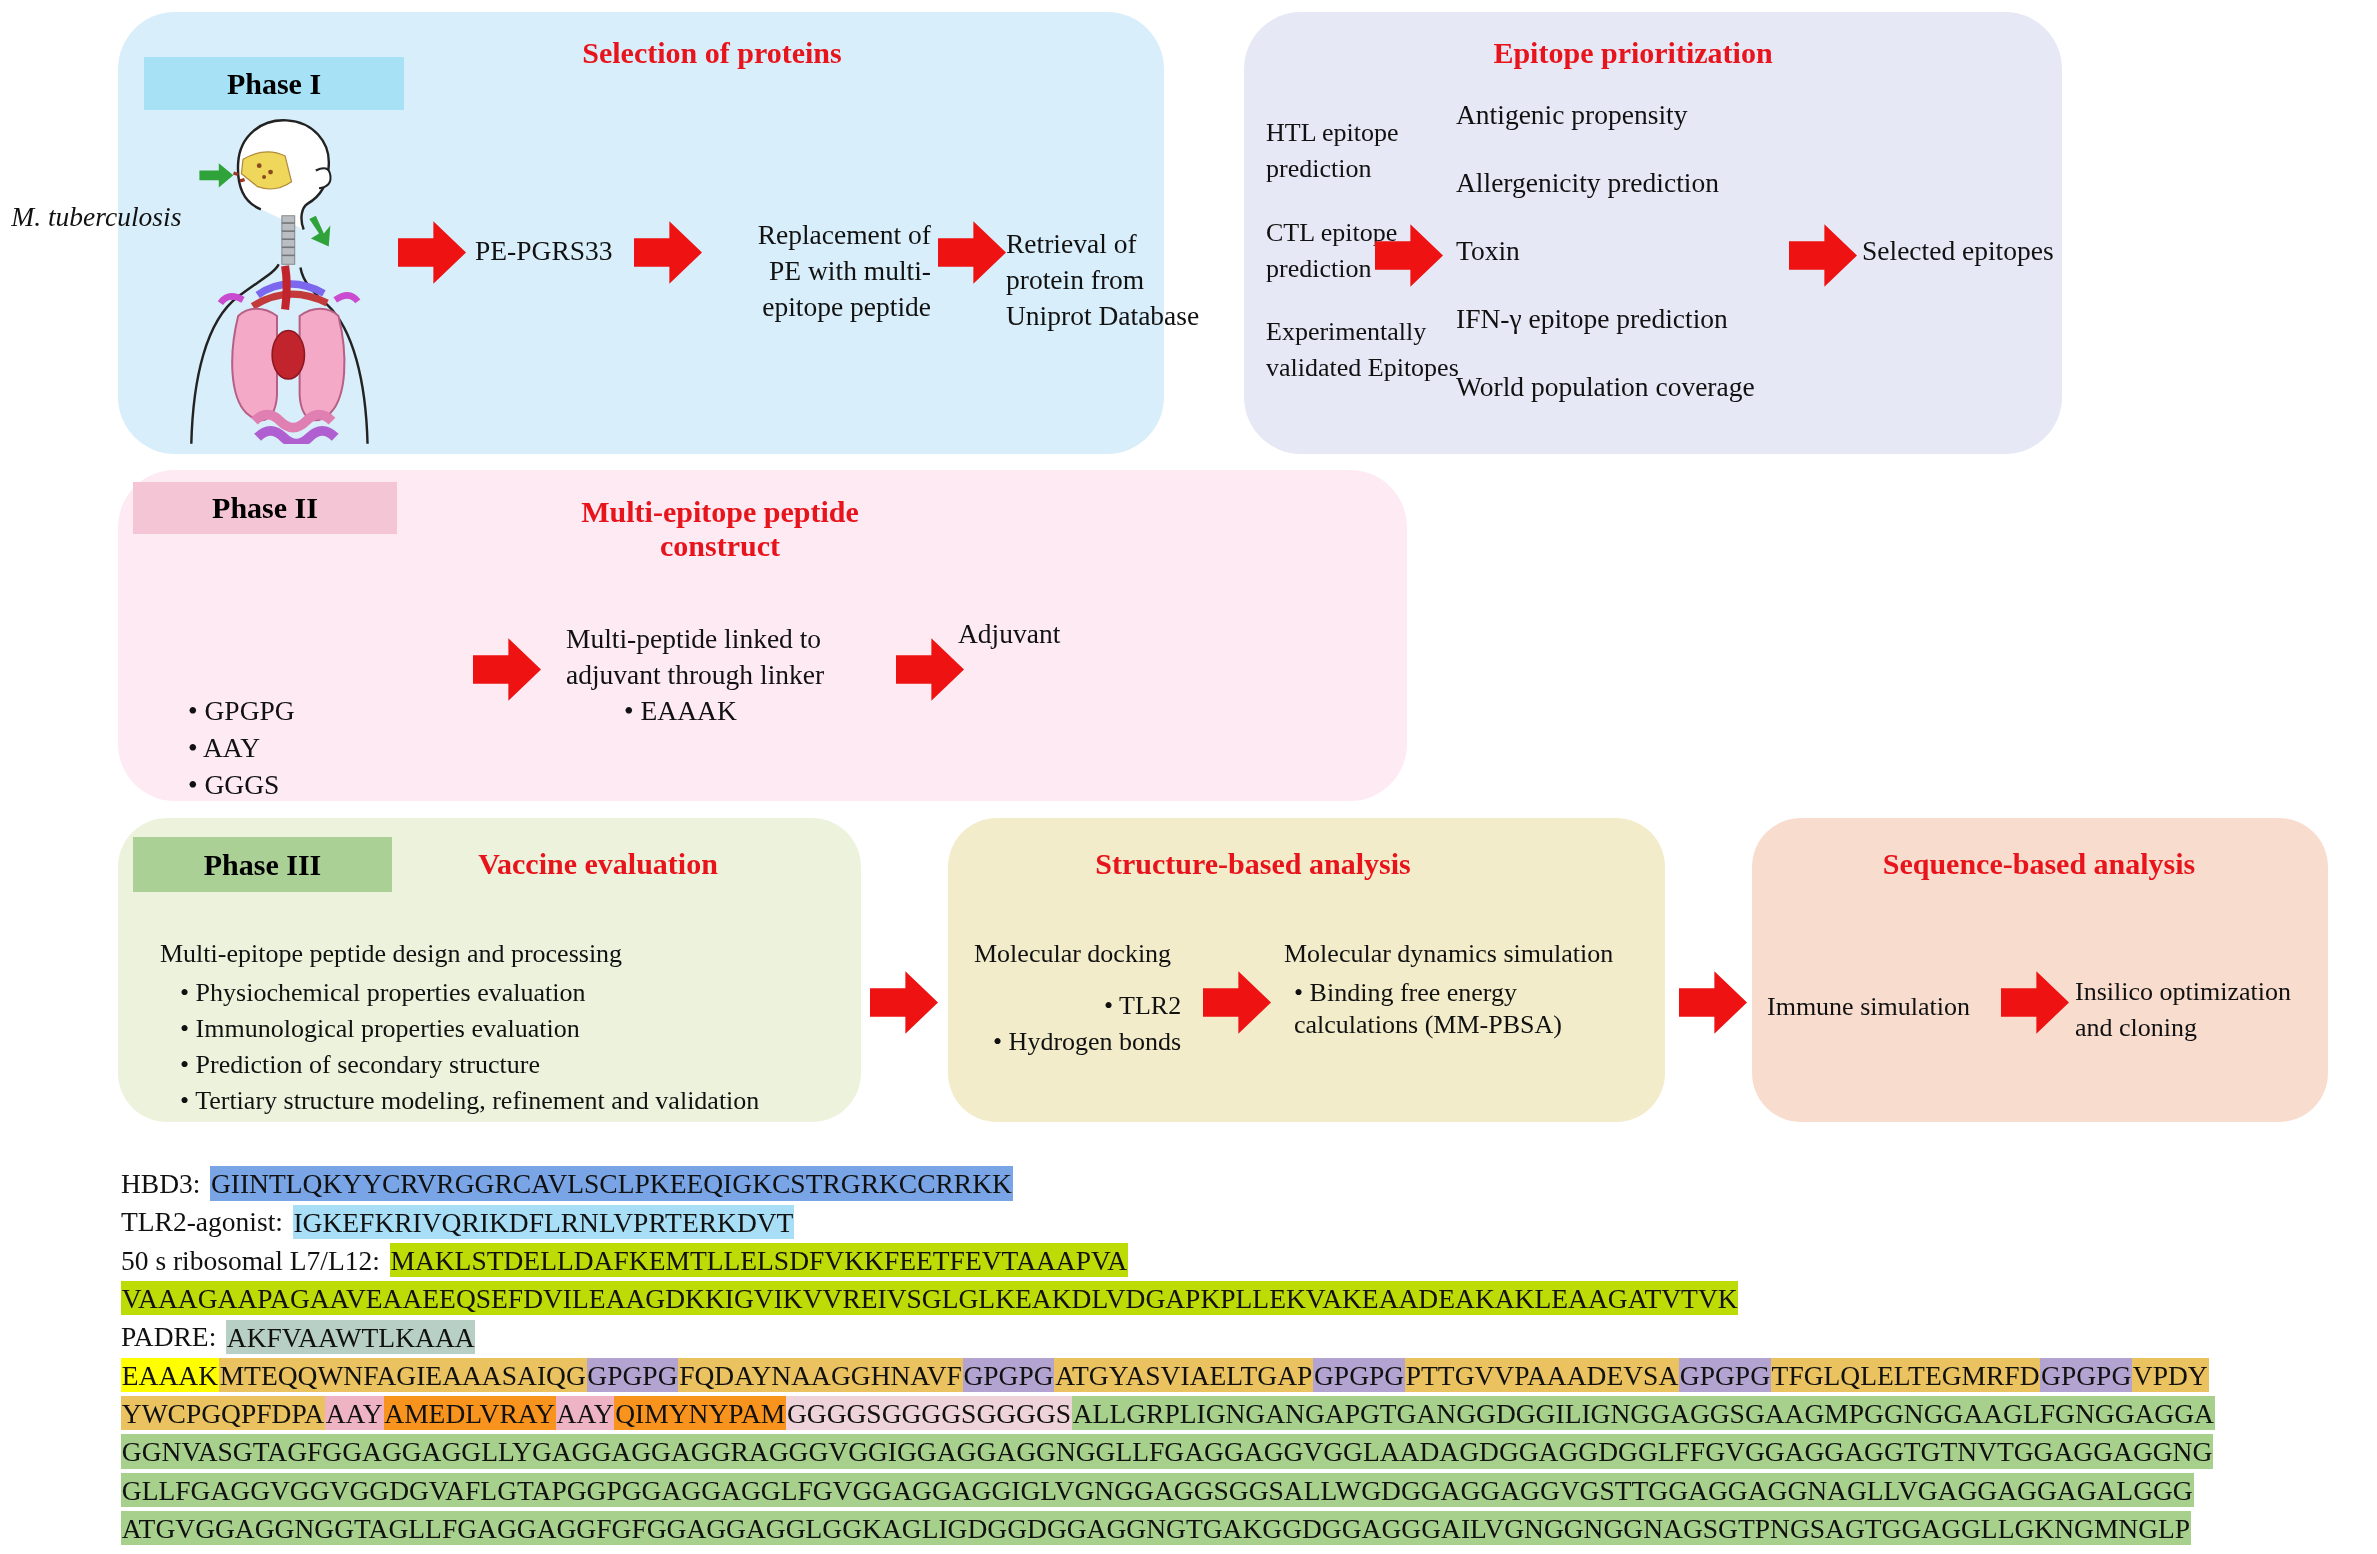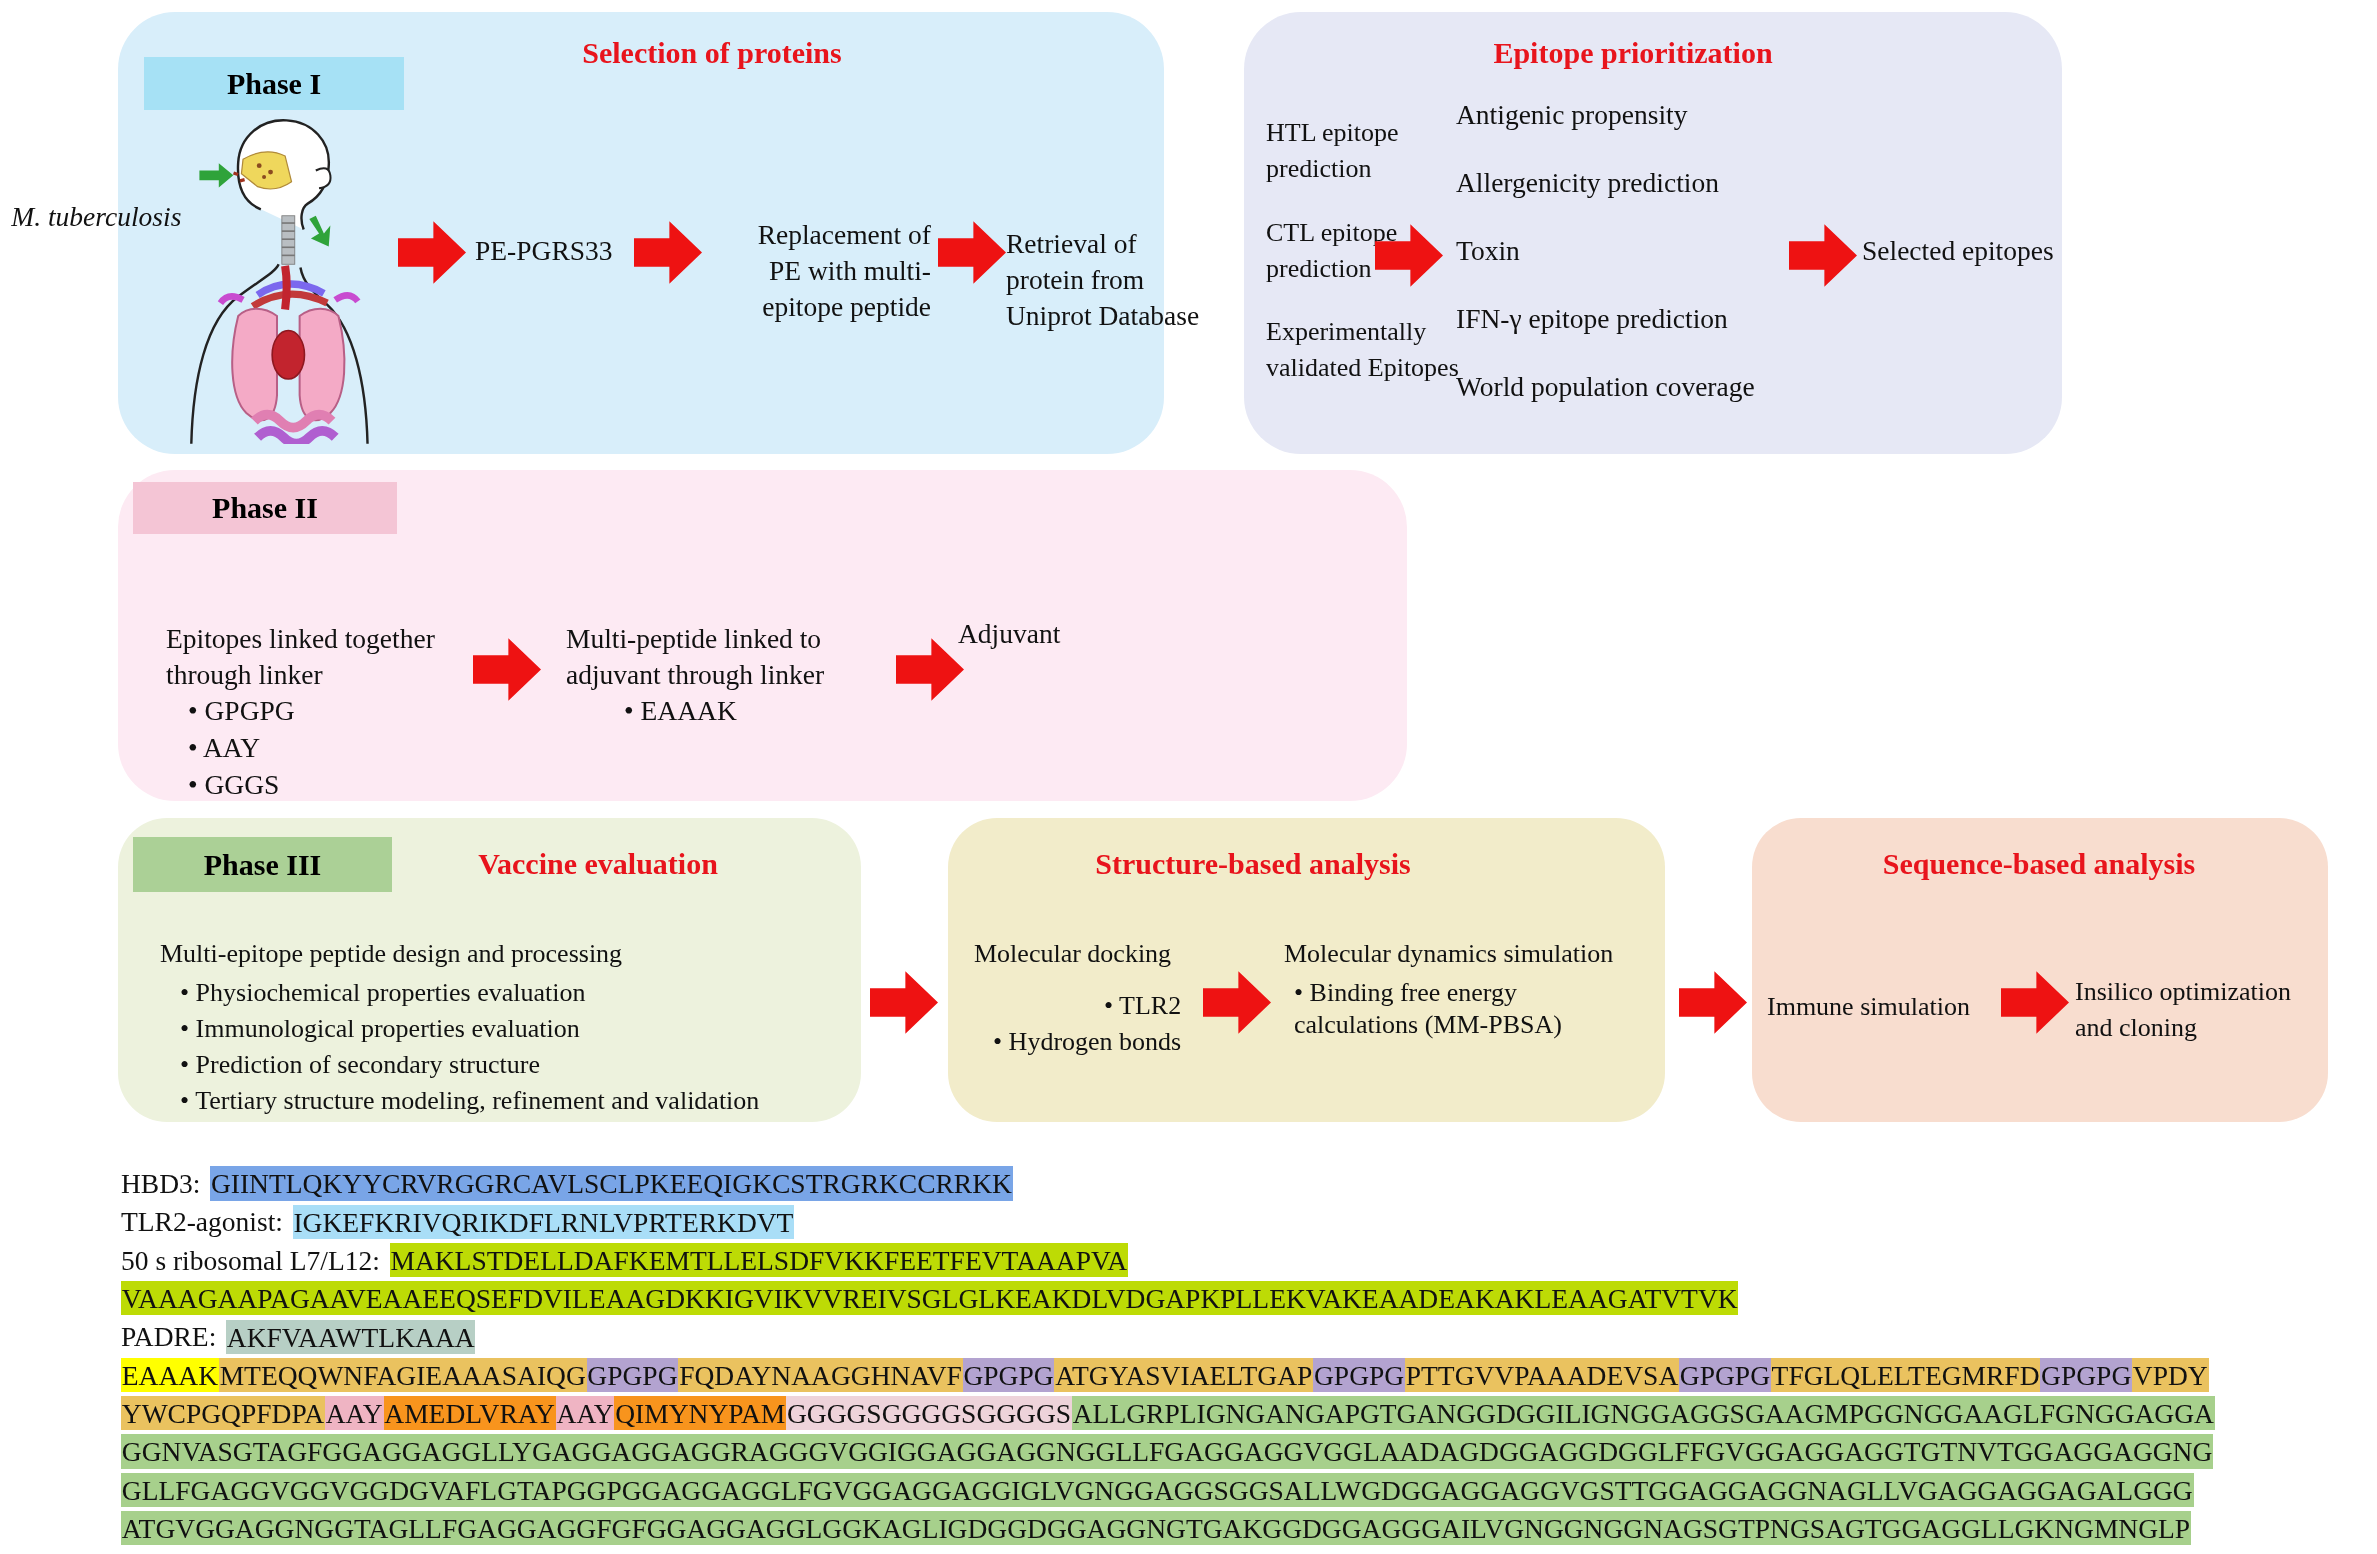--- a/index.html
+++ b/index.html
@@ -115,23 +115,22 @@
       <div class="li">World population coverage</div>
     </div>
 
   <div class="arrow" style="left:1789px;top:223px;"></div>
   <div class="body-text" style="left:1862px;top:233px;">Selected epitopes</div>
 
   <div class="box" style="left:118px;top:470px;width:1289px;height:331px;background:#fdeaf3;"></div>
   <div class="phase-label" style="left:133px;top:482px;width:264px;height:52px;background:#f4c5d5;">
     <span>Phase II</span>
   </div>
+  <div class="box-title" style="left:518px;top:495px;width:404px;">Multi-epitope peptide construct</div>
 
-  <div class="body-text pre" style="left:166px;top:621px;width:340px;">Epitopes linked together
-through linker</div>
   <div class="vlist" style="left:188px;top:695px;gap:4.9px;">
       <div class="li">• GPGPG</div>
       <div class="li">• AAY</div>
       <div class="li">• GGGS</div>
     </div>
 
   <div class="arrow" style="left:473px;top:637px;"></div>
 
   <div class="body-text pre" style="left:566px;top:621px;width:323px;">Multi-peptide linked to
 adjuvant through linker</div>

